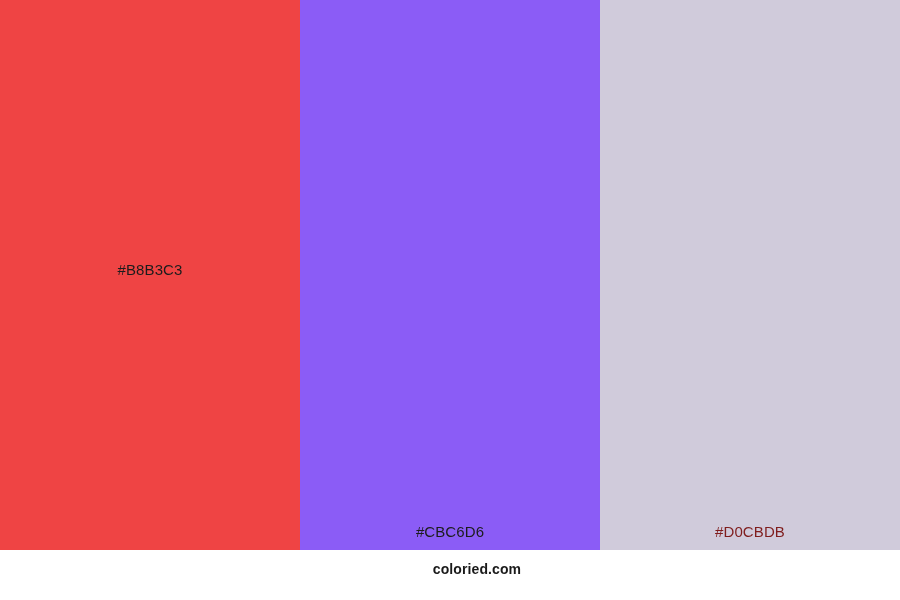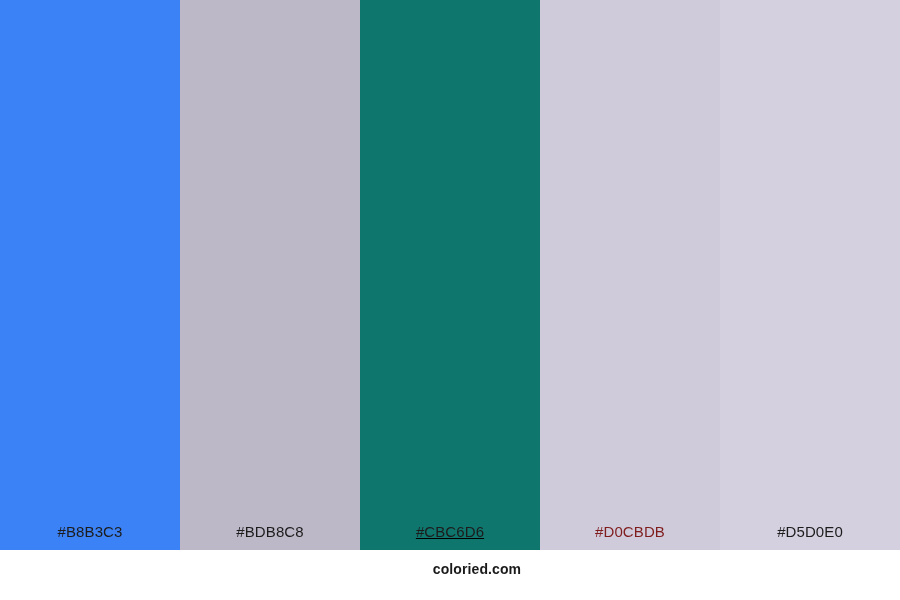--- a/index.html
+++ b/index.html
@@ -70,34 +70,28 @@
     line-height: 1;
     letter-spacing: 0.1px;
   }
 </style>
 </head>
 <body>
 
 <div class="palette-page">
 
   <div class="swatch-strip" id="swatch-strip" style="height: 550px;">
-      <div class="swatch" style="background: #3b82f6;">
+      <div class="swatch" style="background: #ef4444; align-items: center;">
         <span class="swatch-label" style="color: rgb(28, 28, 28);">#B8B3C3</span>
       </div>
-      <div class="swatch" style="background: rgb(189, 184, 200);">
-        <span class="swatch-label" style="color: rgb(28, 28, 28);">#BDB8C8</span>
-      </div>
-      <div class="swatch" style="background: #0f766e; text-decoration: underline;">
+      <div class="swatch" style="background: #8b5cf6;">
         <span class="swatch-label" style="color: rgb(28, 28, 28);">#CBC6D6</span>
       </div>
       <div class="swatch" style="background: rgb(208, 203, 219);">
         <span class="swatch-label" style="color: #7f1d1d;">#D0CBDB</span>
-      </div>
-      <div class="swatch" style="background: rgb(213, 208, 224);">
-        <span class="swatch-label" style="color: rgb(28, 28, 28);">#D5D0E0</span>
       </div>
     </div>
 
   <div class="footer-bar">
     <span class="footer-brand">coloried.com</span>
   </div>
 
 </div>
 
 </body></html>

